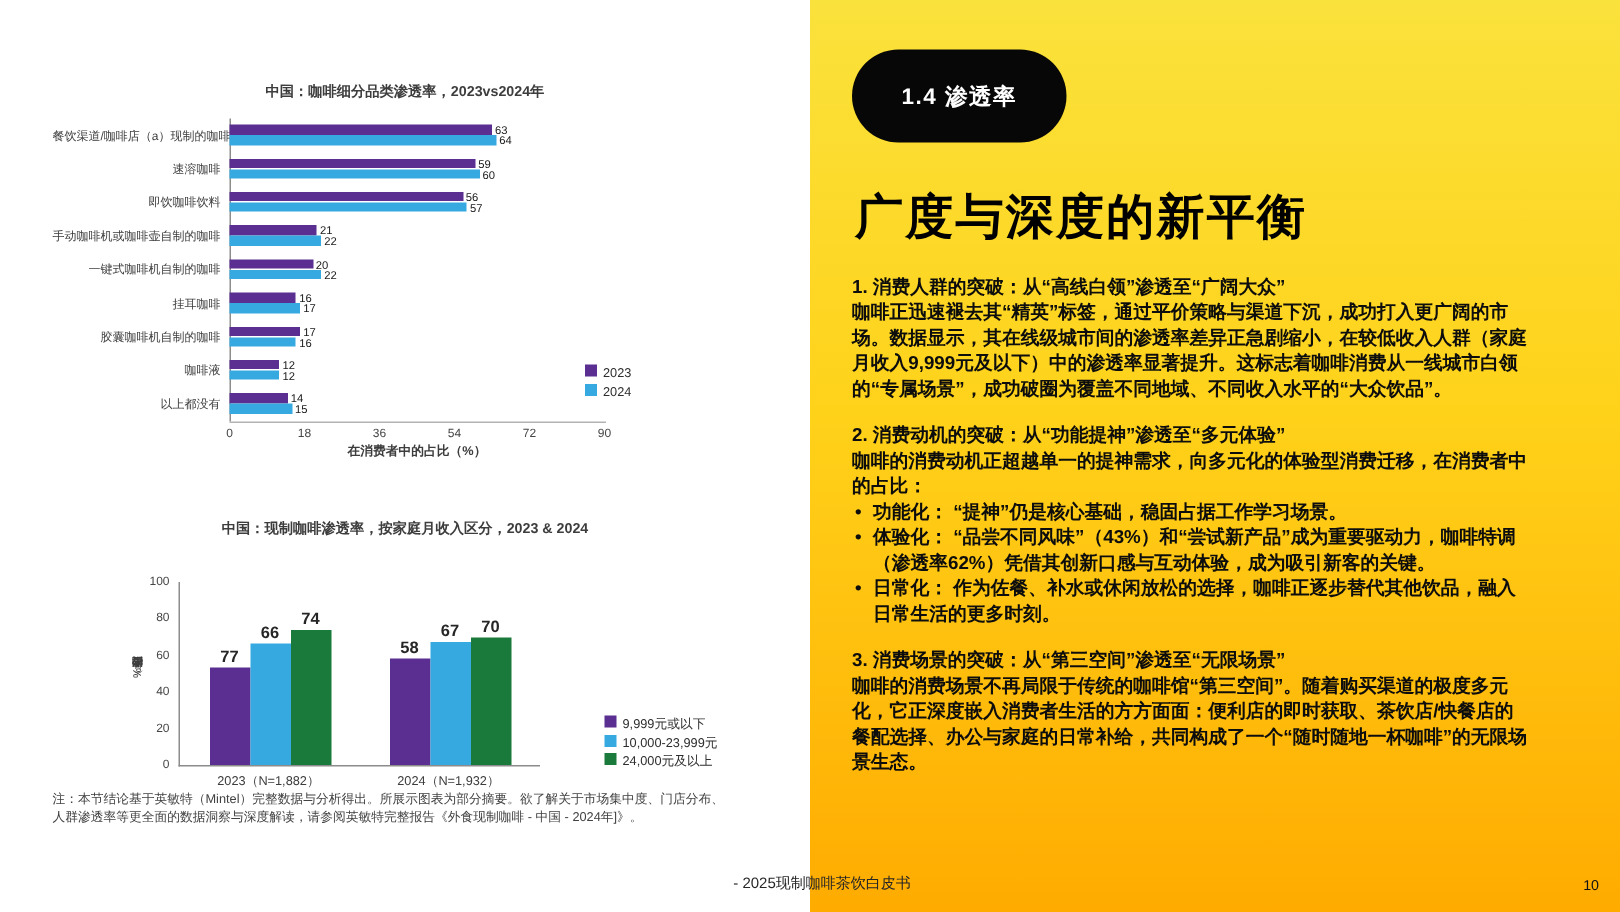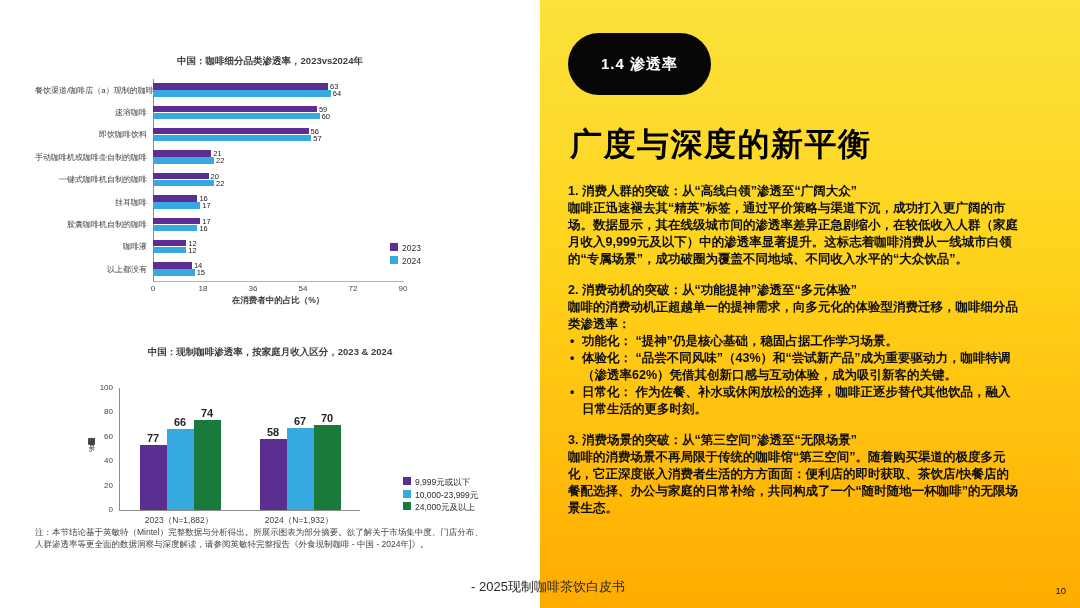--- a/index.html
+++ b/index.html
@@ -43,21 +43,21 @@
   .c2-group{display:flex;align-items:flex-end;height:100%;}
   .c2-barwrap{width:27px;height:100%;display:flex;flex-direction:column;justify-content:flex-end;align-items:center;}
   .c2-val{font-size:11px;font-weight:600;color:#262626;margin-bottom:1px;line-height:1;}
   .c2-bar{width:100%;}
   .c2-xlabels{position:absolute;left:84px;top:156px;width:240px;display:flex;}
   .c2-xlab{flex:1;text-align:center;font-size:8.5px;color:#3d3d3d;}
   .c2-legend{position:absolute;left:368px;top:118px;}
 
   .footnote{position:absolute;left:35px;top:527px;width:452px;font-size:8.5px;line-height:11.5px;color:#424242;}
 
-  .footer-text{position:absolute;left:16px;right:0;bottom:12px;text-align:center;font-size:13px;color:#262626;}
+  .footer-text{position:absolute;left:16px;right:0;bottom:12px;text-align:center;font-size:10px;color:#262626;}
   .page-num{position:absolute;right:14px;bottom:12px;font-size:9.5px;color:#141414;}
 
   
   .right{position:absolute;left:540px;top:0;width:540px;height:608px;
          background:linear-gradient(180deg,#FAE23C 0%,#FFD21A 45%,#FFAB00 100%);box-sizing:border-box;
          padding:33px 30px 0 28px;}
   .badge{display:inline-flex;align-items:center;height:62px;padding:0 33px;background:#070707;
          color:#ffffff;border-radius:32px;font-size:15px;font-weight:600;letter-spacing:1px;}
   .rp-heading{margin:29px 0 0 2px;font-size:32px;font-weight:800;color:#000;letter-spacing:1.5px;line-height:1.3;}
   .rp-subheading{margin:20px 0 0 2px;font-size:18.5px;font-weight:bold;color:#000;letter-spacing:0.5px;}
@@ -290,21 +290,21 @@
     <div class="badge">1.4 渗透率</div>
     <div class="rp-heading">广度与深度的新平衡</div>
 
     <div class="rp-body">
       <div class="section">
         <div>1. 消费人群的突破：从“高线白领”渗透至“广阔大众”</div>
         <div>咖啡正迅速褪去其“精英”标签，通过平价策略与渠道下沉，成功打入更广阔的市场。数据显示，其在线级城市间的渗透率差异正急剧缩小，在较低收入人群（家庭月收入9,999元及以下）中的渗透率显著提升。这标志着咖啡消费从一线城市白领的“专属场景”，成功破圈为覆盖不同地域、不同收入水平的“大众饮品”。</div>
       </div>
       <div class="section">
         <div>2. 消费动机的突破：从“功能提神”渗透至“多元体验”</div>
-        <div>咖啡的消费动机正超越单一的提神需求，向多元化的体验型消费迁移，咖啡细分品类渗透率：</div>
+        <div>咖啡的消费动机正超越单一的提神需求，向多元化的体验型消费迁移，在消费者中的占比：</div>
         <div class="bullets">
           <div class="bullet">功能化： “提神”仍是核心基础，稳固占据工作学习场景。</div>
           <div class="bullet">体验化： “品尝不同风味”（43%）和“尝试新产品”成为重要驱动力，咖啡特调（渗透率62%）凭借其创新口感与互动体验，成为吸引新客的关键。</div>
           <div class="bullet">日常化： 作为佐餐、补水或休闲放松的选择，咖啡正逐步替代其他饮品，融入日常生活的更多时刻。</div>
         </div>
       </div>
       <div class="section">
         <div>3. 消费场景的突破：从“第三空间”渗透至“无限场景”</div>
         <div>咖啡的消费场景不再局限于传统的咖啡馆“第三空间”。随着购买渠道的极度多元化，它正深度嵌入消费者生活的方方面面：便利店的即时获取、茶饮店/快餐店的餐配选择、办公与家庭的日常补给，共同构成了一个“随时随地一杯咖啡”的无限场景生态。</div>
       </div>

